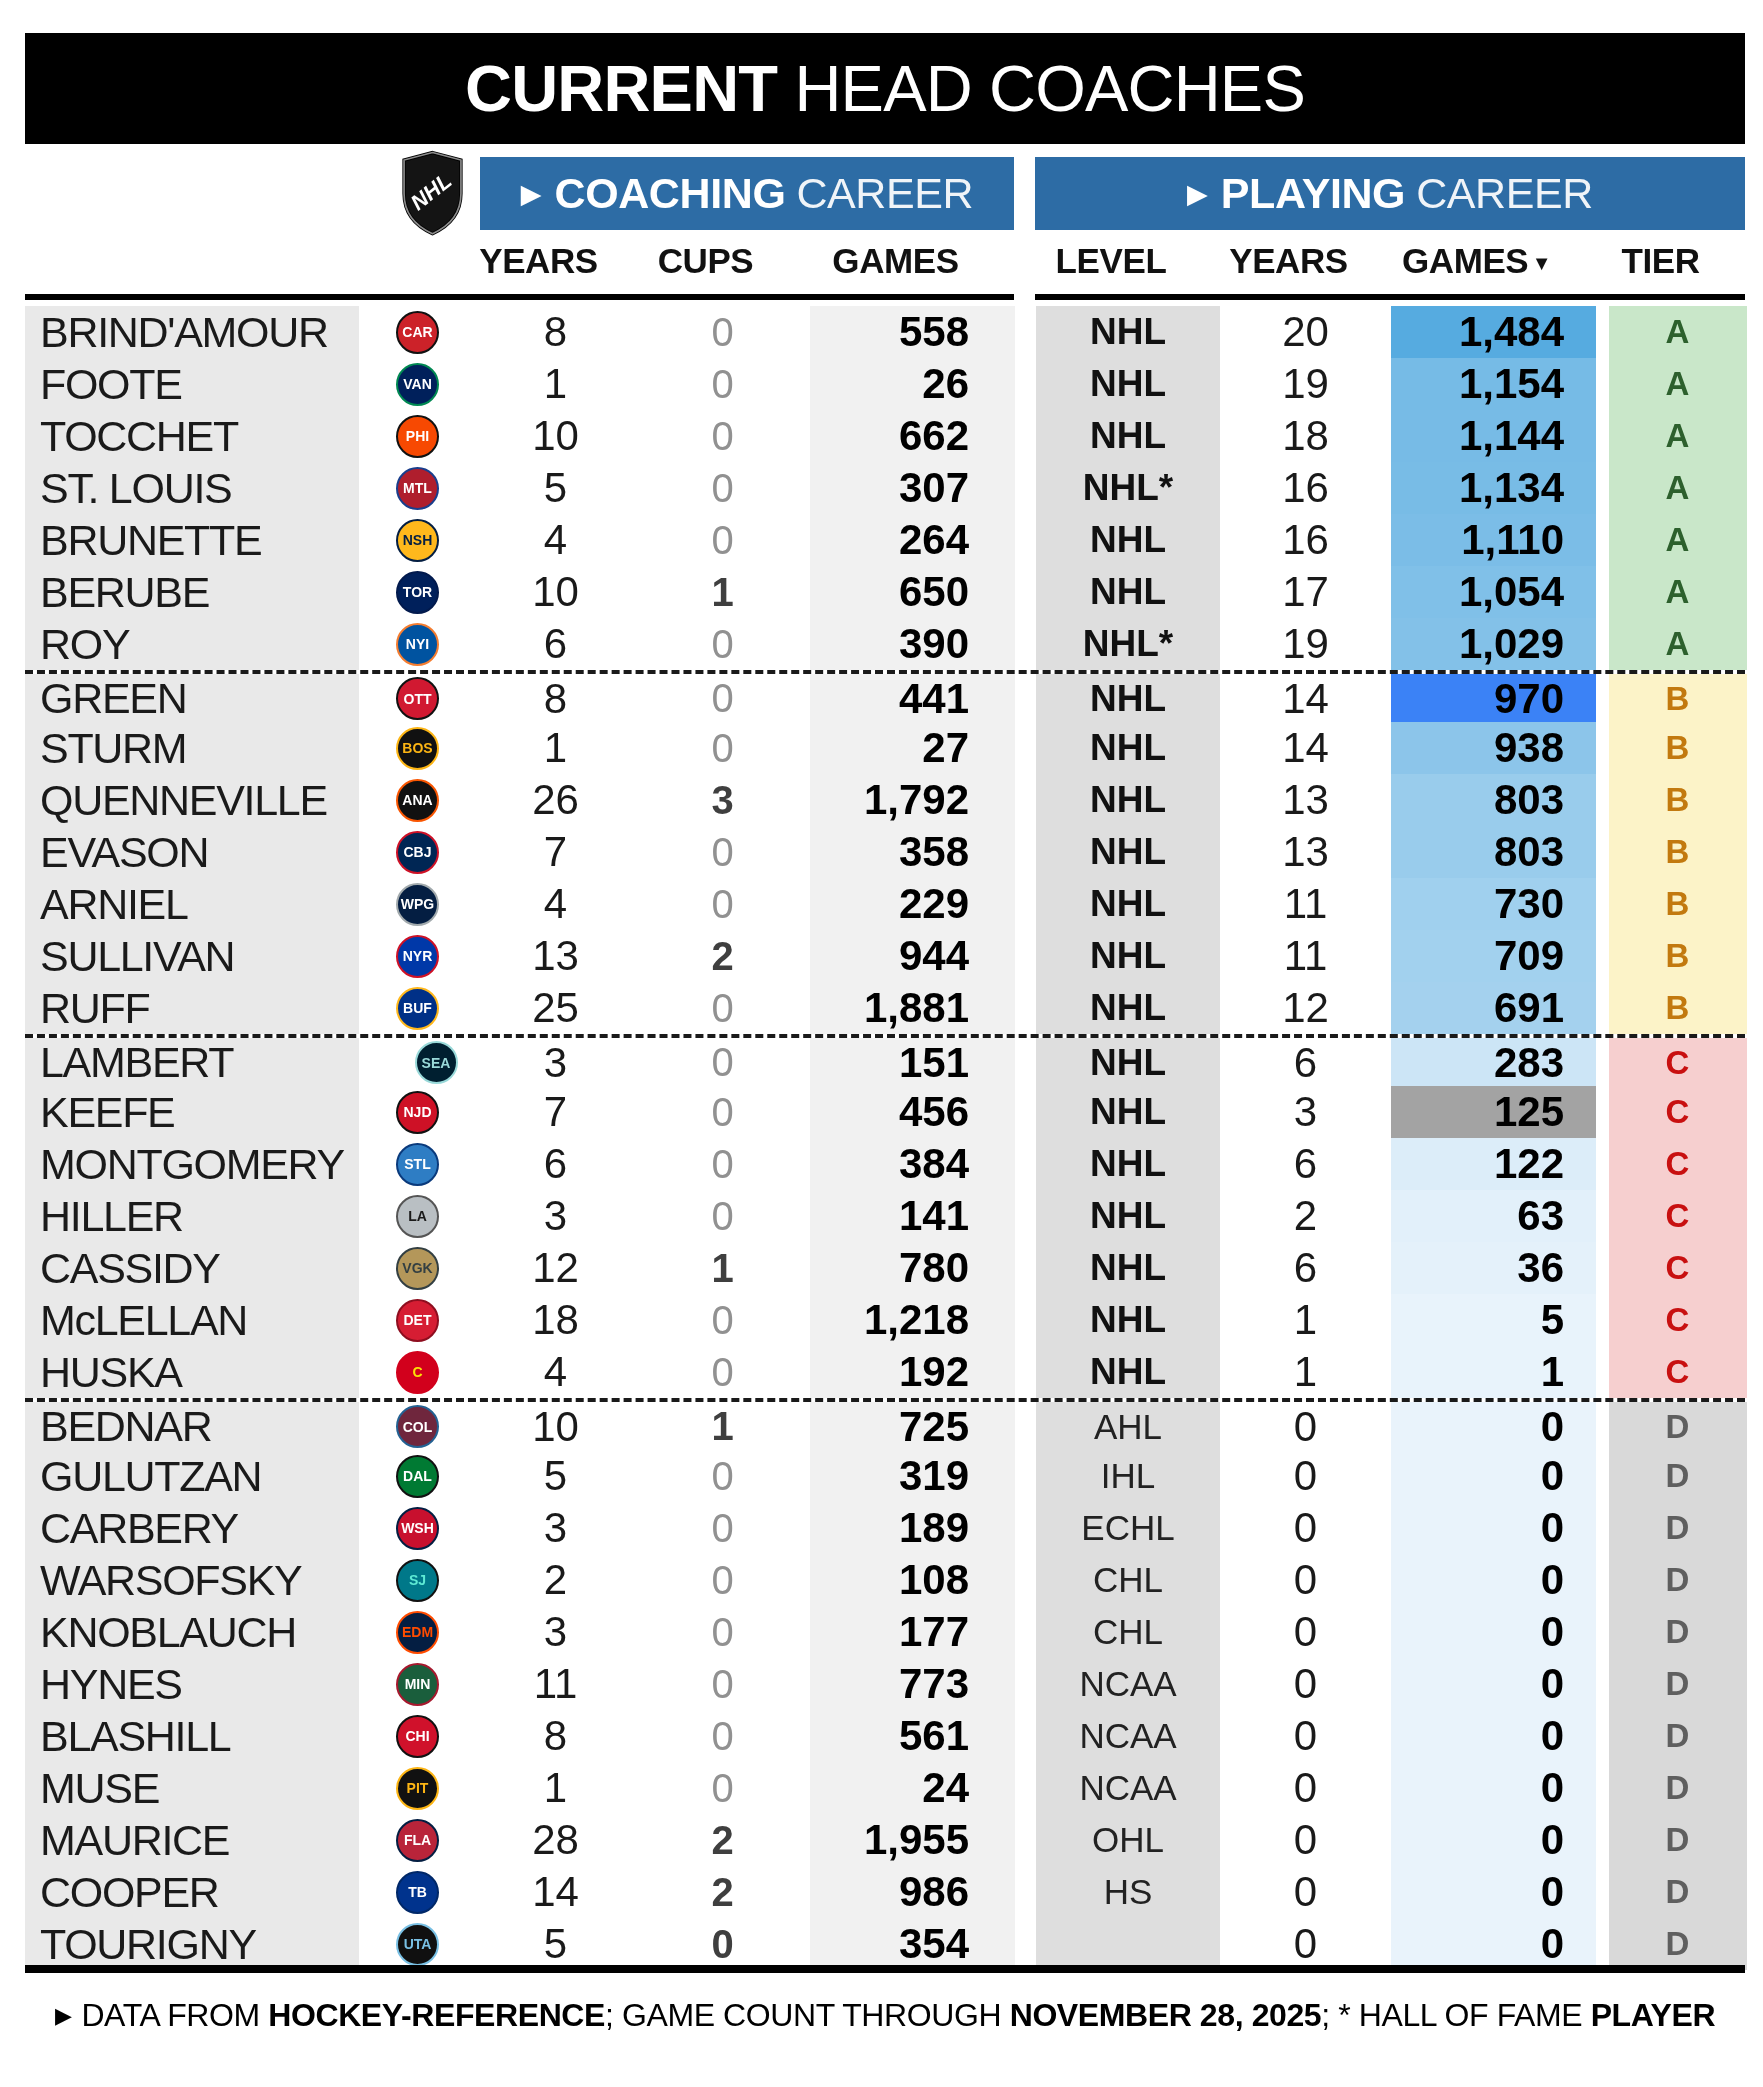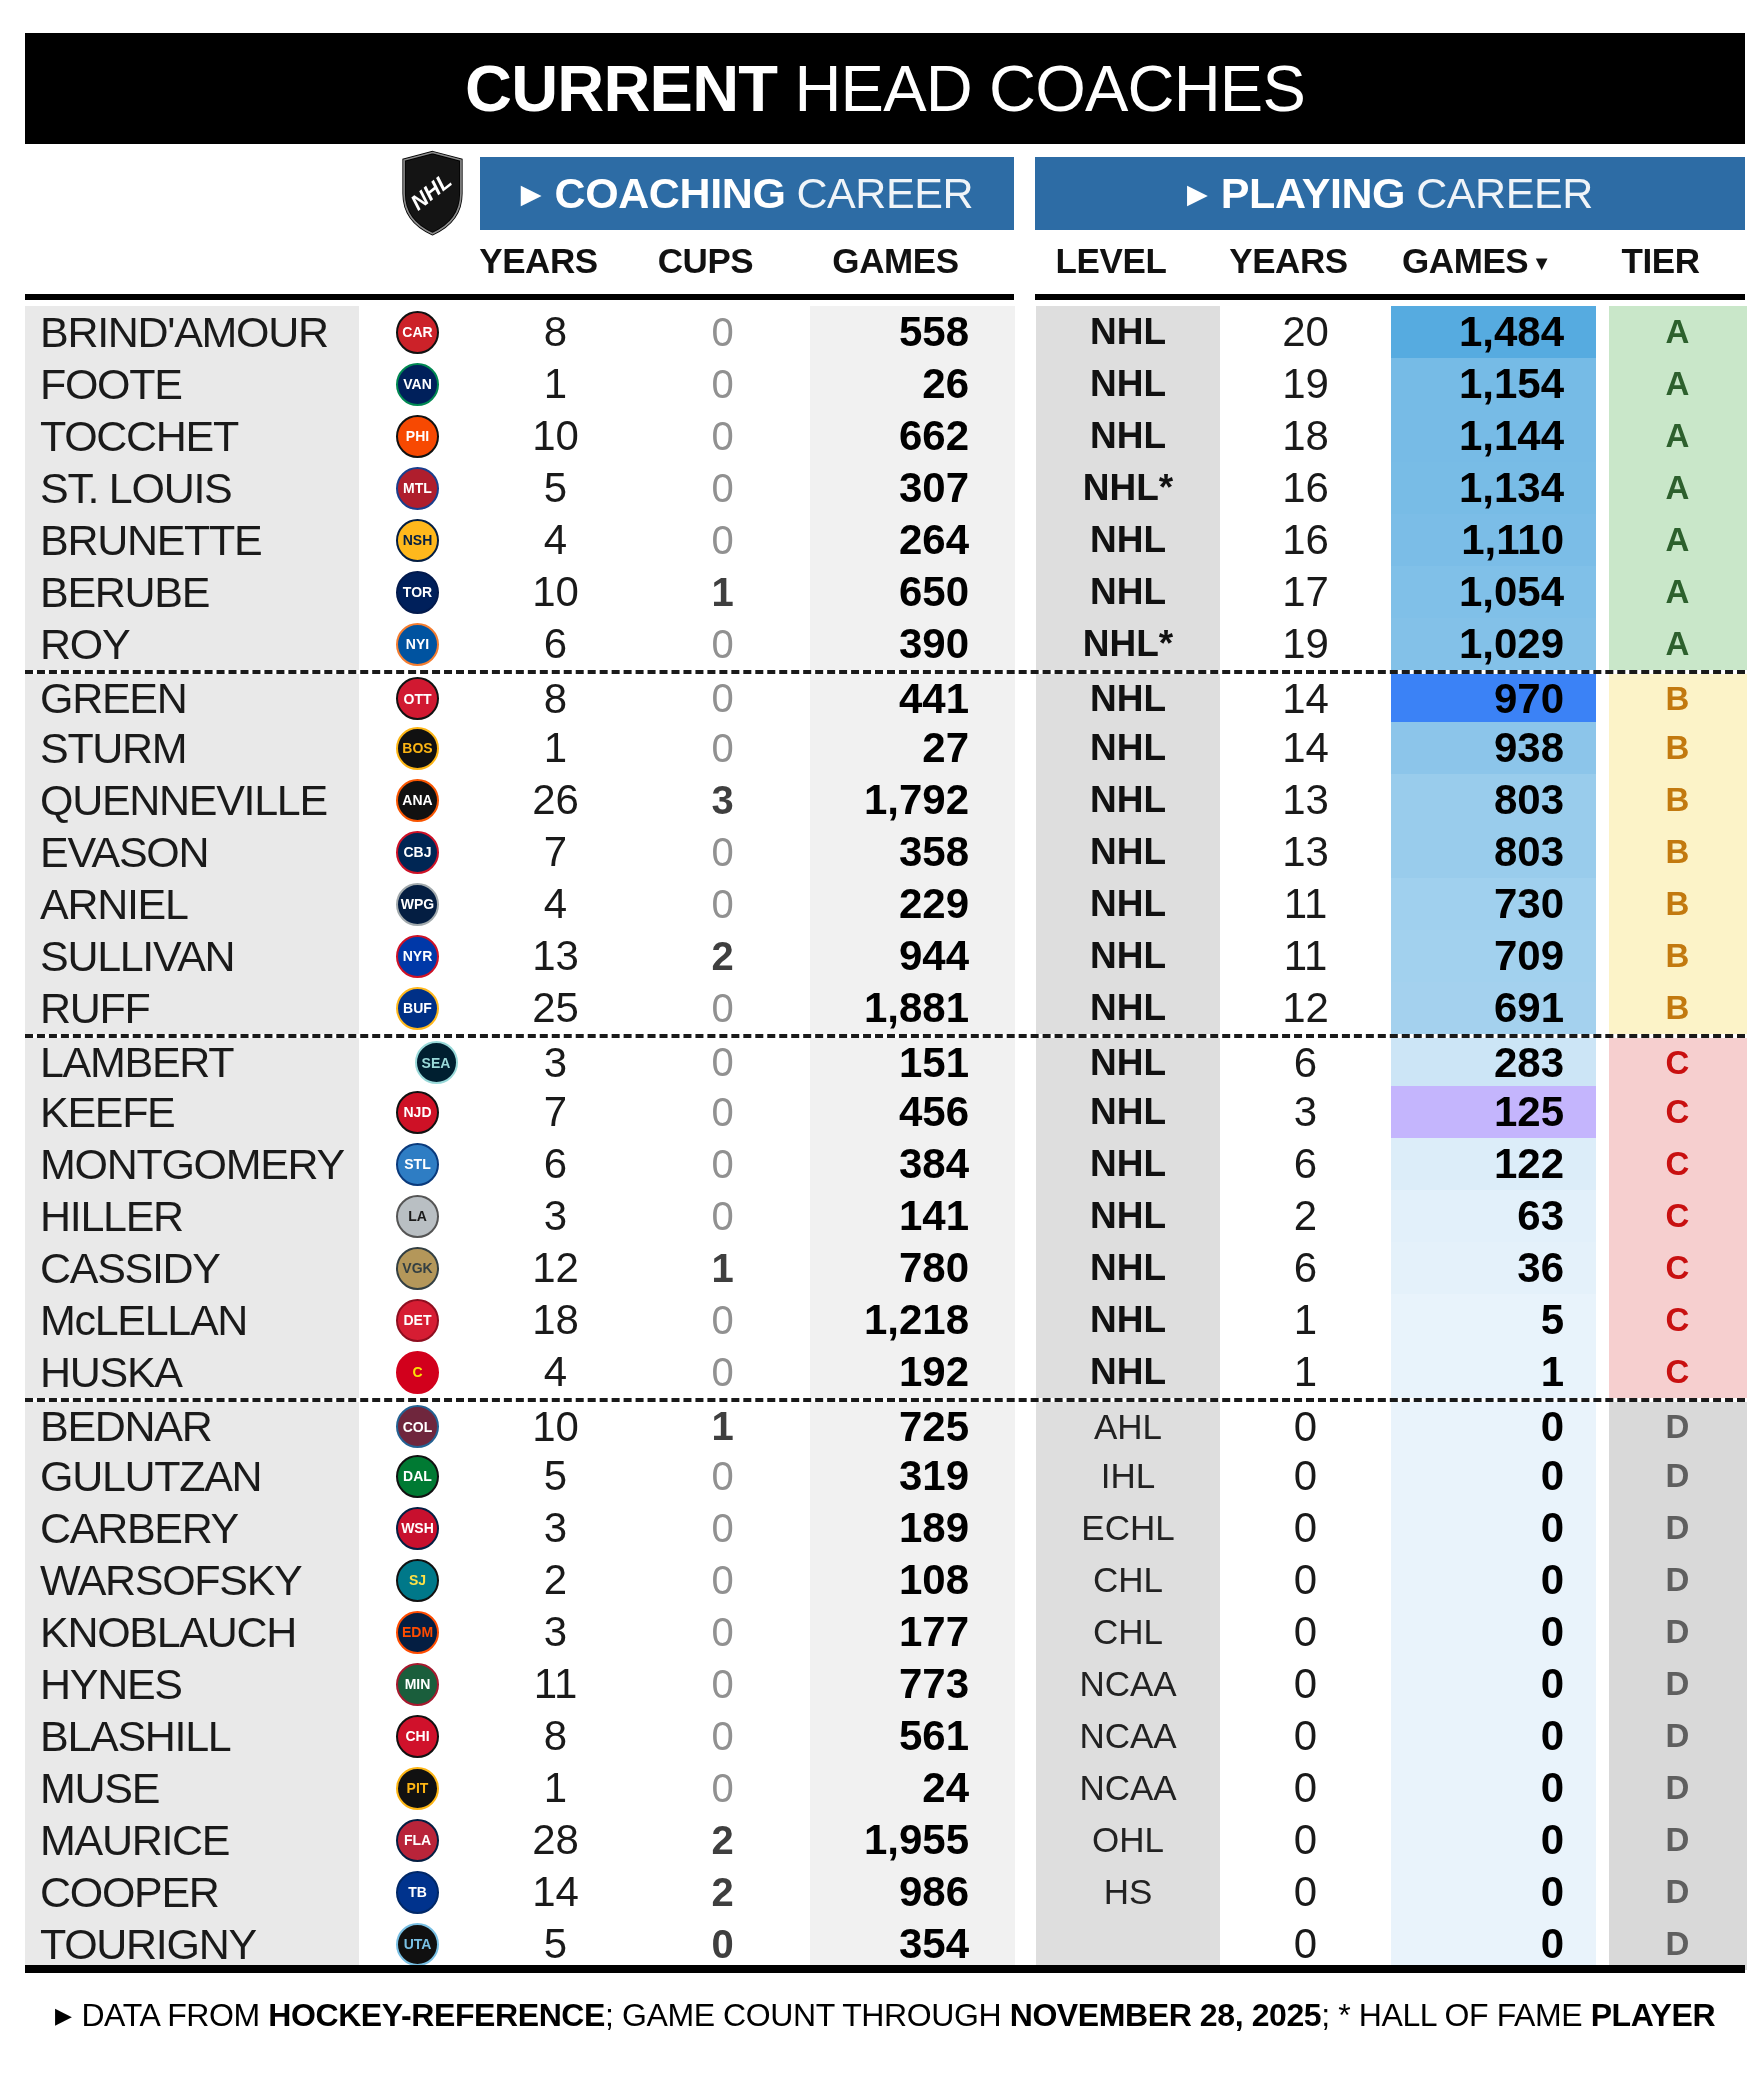--- a/index.html
+++ b/index.html
@@ -339,21 +339,21 @@
         <div class="c-name">KEEFE</div>
         <div class="c-logo">
           <span class="logo-badge" style="background: rgb(206, 17, 38); color: rgb(255, 255, 255); border-color: rgb(17, 17, 17);">NJD</span>
         </div>
         <div class="c-years">7</div>
         <div class="c-cups">0</div>
         <div class="c-games">456</div>
         <div class="c-gap"></div>
         <div class="c-level">NHL</div>
         <div class="c-pyears">3</div>
-        <div class="c-pgames" style="background: #c4b5fd;">125</div>
+        <div class="c-pgames" style="background: #a3a3a3;">125</div>
         <div class="c-gap"></div>
         <div class="c-tier" style="background: rgb(246, 207, 207); color: rgb(200, 16, 16);">C</div>
       </div>
       <div class="row grid">
         <div class="c-name">MONTGOMERY</div>
         <div class="c-logo">
           <span class="logo-badge" style="background: rgb(46, 125, 196); color: rgb(255, 255, 255); border-color: rgb(10, 58, 124);">STL</span>
         </div>
         <div class="c-years">6</div>
         <div class="c-cups">0</div>
@@ -466,21 +466,21 @@
         <div class="c-gap"></div>
         <div class="c-level minor">ECHL</div>
         <div class="c-pyears">0</div>
         <div class="c-pgames" style="background: rgb(233, 243, 251);">0</div>
         <div class="c-gap"></div>
         <div class="c-tier" style="background: rgb(217, 217, 217); color: rgb(95, 95, 95);">D</div>
       </div>
       <div class="row grid">
         <div class="c-name">WARSOFSKY</div>
         <div class="c-logo">
-          <span class="logo-badge" style="background: rgb(0, 120, 137); color: #fde047; border-color: rgb(17, 17, 17);">SJ</span>
+          <span class="logo-badge" style="background: rgb(0, 120, 137); color: #5eead4; border-color: rgb(17, 17, 17);">SJ</span>
         </div>
         <div class="c-years">2</div>
         <div class="c-cups">0</div>
         <div class="c-games">108</div>
         <div class="c-gap"></div>
         <div class="c-level minor">CHL</div>
         <div class="c-pyears">0</div>
         <div class="c-pgames" style="background: rgb(233, 243, 251);">0</div>
         <div class="c-gap"></div>
         <div class="c-tier" style="background: rgb(217, 217, 217); color: rgb(95, 95, 95);">D</div>

